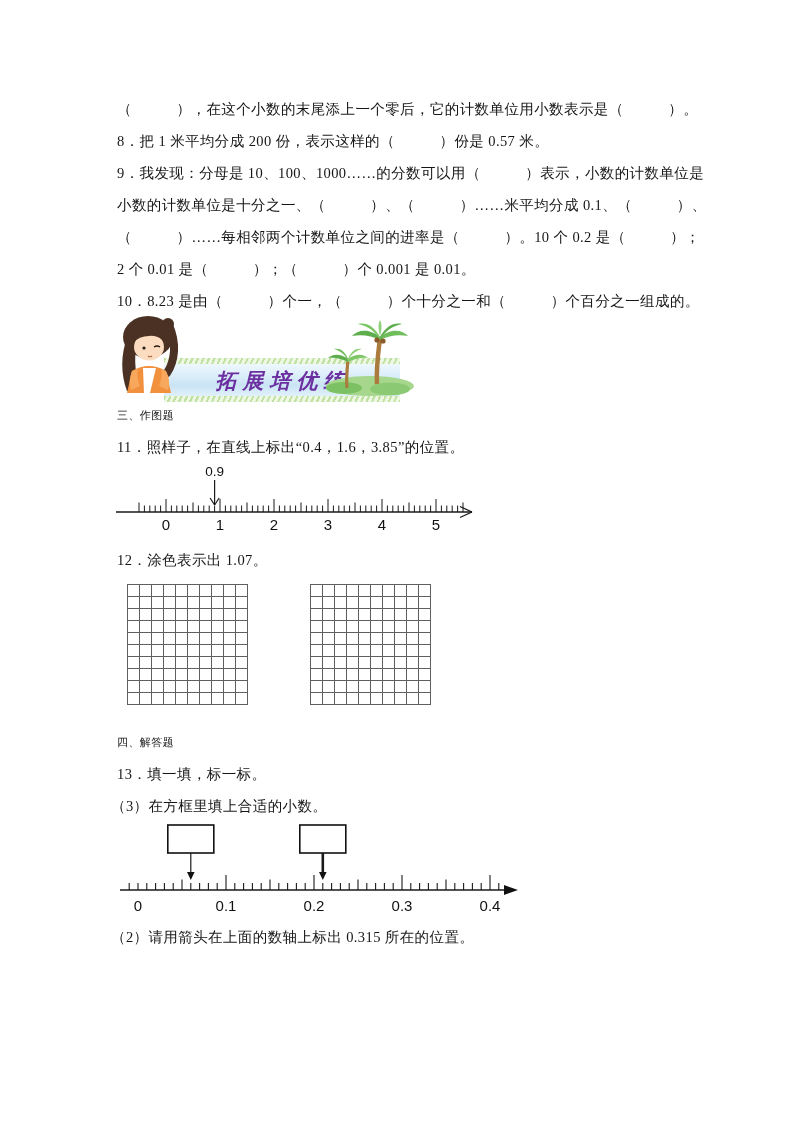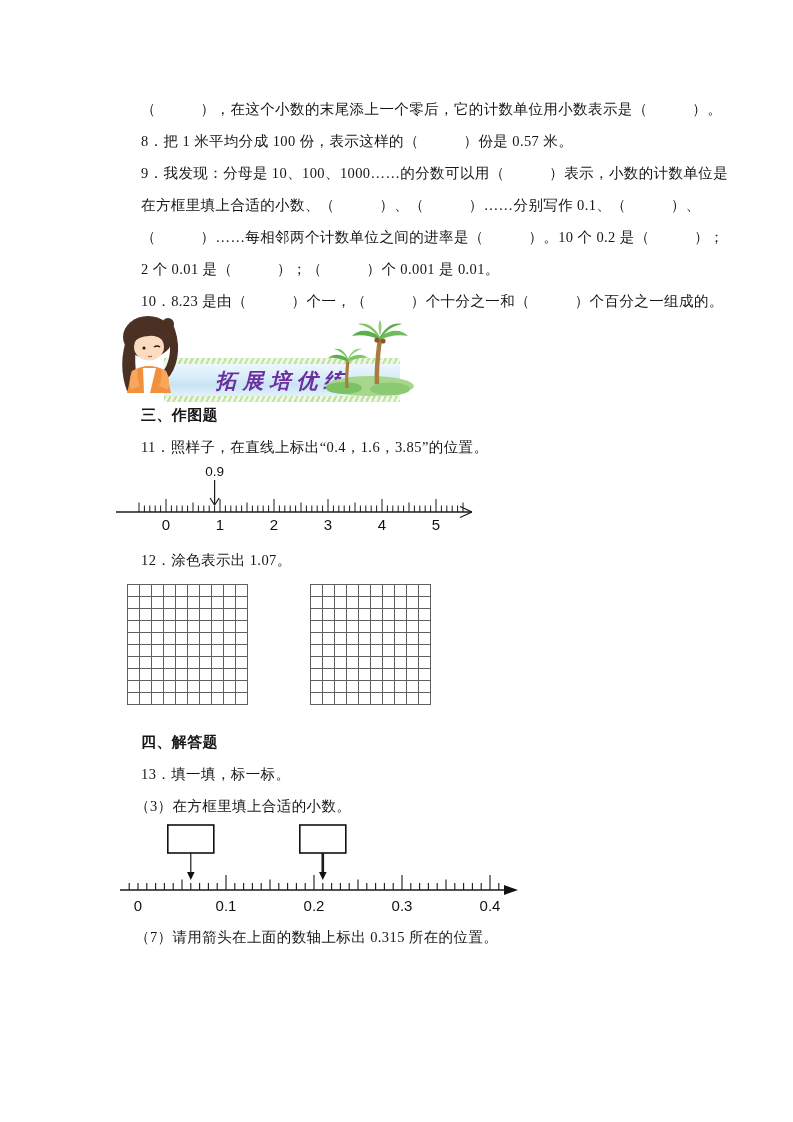--- a/index.html
+++ b/index.html
@@ -3,23 +3,23 @@
 <meta charset="utf-8">
 <style>
   html,body{margin:0;padding:0;}
   body{
     width:793px;height:1122px;background:#ffffff;position:relative;
     font-family:"Liberation Serif","DejaVu Serif",serif;color:#161616;
     overflow:hidden;
   }
   .tline{
     position:absolute;left:117px;font-size:14.5px;line-height:18px;
-    white-space:nowrap;letter-spacing:0.4px;margin-left:24px;
+    white-space:nowrap;letter-spacing:0.4px;
   }
-  .heading{font-weight:bold;font-size:15px;}
+  .heading{font-weight:normal;font-size:11px;}
   .sub{left:111px;}
   
   .banner{position:absolute;left:106px;top:314px;width:300px;height:82px;}
   .band{
     position:absolute;left:58px;top:44px;width:236px;height:44px;
     background:linear-gradient(180deg,#f8fcff 0%,#dbeefa 40%,#c9e4f4 62%,#eef8ff 100%);
     box-sizing:border-box;
     font-family:Liberation Serif, serif;
   }
   .hatch{position:absolute;left:0;width:100%;height:6px;
@@ -42,23 +42,23 @@
   .hundred-grid .cell{background:#ffffff;}
   .grid-left{left:127px;}
   .grid-right{left:310px;}
   svg text{font-family:"Liberation Sans","DejaVu Sans",sans-serif;}
   .nl{position:absolute;}
 </style>
 </head>
 <body>
 
 <div class="tline" style="top:100px">（　　　），在这个小数的末尾添上一个零后，它的计数单位用小数表示是（　　　）。</div>
-<div class="tline" style="top:132px">8．把 1 米平均分成 100 份，表示这样的（　　　）份是 0.57 米。</div>
+<div class="tline" style="top:132px">8．把 1 米平均分成 200 份，表示这样的（　　　）份是 0.57 米。</div>
 <div class="tline" style="top:164px">9．我发现：分母是 10、100、1000……的分数可以用（　　　）表示，小数的计数单位是</div>
-<div class="tline" style="top:196px">在方框里填上合适的小数、（　　　）、（　　　）……分别写作 0.1、（　　　）、</div>
+<div class="tline" style="top:196px">小数的计数单位是十分之一、（　　　）、（　　　）……米平均分成 0.1、（　　　）、</div>
 <div class="tline" style="top:228px">（　　　）……每相邻两个计数单位之间的进率是（　　　）。10 个 0.2 是（　　　）；</div>
 <div class="tline" style="top:260px">2 个 0.01 是（　　　）；（　　　）个 0.001 是 0.01。</div>
 <div class="tline" style="top:292px">10．8.23 是由（　　　）个一，（　　　）个十分之一和（　　　）个百分之一组成的。</div>
 
 <div class="banner">
   <div class="band">
     <div class="hatch top"></div>
     <div class="hatch bot"></div>
     <div class="band-label">拓展培优练</div>
   </div>
@@ -441,13 +441,13 @@
     <text x="302" y="93" text-anchor="middle" font-size="15" fill="#111">0.3</text>
     <text x="390" y="93" text-anchor="middle" font-size="15" fill="#111">0.4</text>
     <rect x="67.8" y="7" width="46" height="28" fill="none" stroke="#111" stroke-width="1.6"></rect>
     <line x1="90.8" y1="35" x2="90.8" y2="56" stroke="#1a1a1a" stroke-width="1.2"></line>
     <path d="M90.8,62 L87,54 L94.6,54 Z" fill="#111"></path>
     <rect x="199.8" y="7" width="46" height="28" fill="none" stroke="#111" stroke-width="1.6"></rect>
     <line x1="222.8" y1="35" x2="222.8" y2="56" stroke="#1a1a1a" stroke-width="2.6"></line>
     <path d="M222.8,62 L219,54 L226.60000000000002,54 Z" fill="#111"></path>
   </svg>
 
-<div class="tline sub" style="top:928px">（7）请用箭头在上面的数轴上标出 0.315 所在的位置。</div>
+<div class="tline sub" style="top:928px">（2）请用箭头在上面的数轴上标出 0.315 所在的位置。</div>
 
 </body></html>

